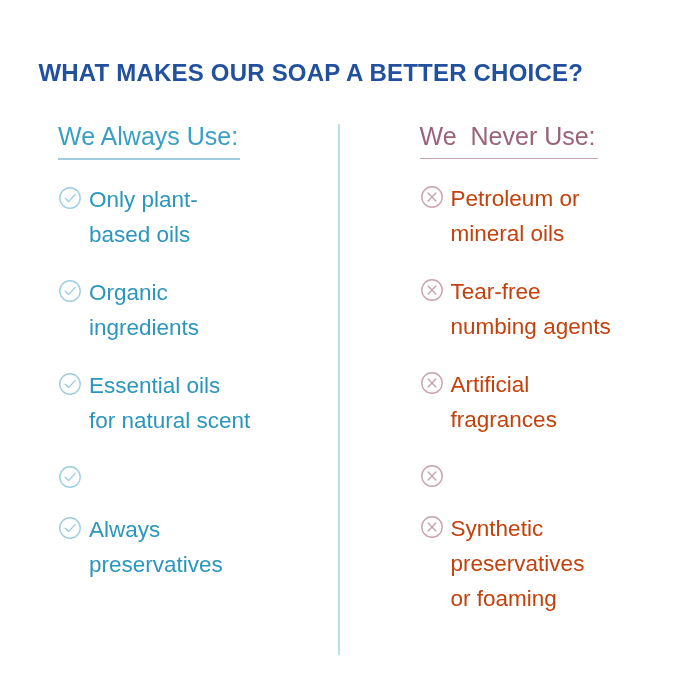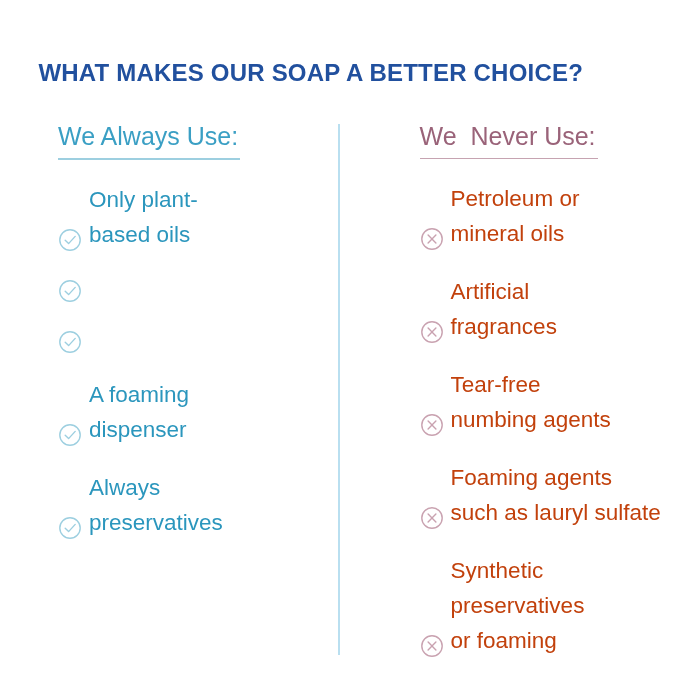--- a/index.html
+++ b/index.html
@@ -83,21 +83,21 @@
   }
 
   .list {
     list-style: none;
     margin: 0;
     padding: 0;
     margin-top: 22px;
   }
   .item {
     display: flex;
-    align-items: flex-end;
+    align-items: flex-start;
     margin-bottom: 23px;
   }
   .item:last-child { margin-bottom: 0; }
 
   .item-icon {
     flex: 0 0 auto;
     width: 24px;
     height: 24px;
     margin-top: 4px;
     margin-right: 7px;
@@ -140,40 +140,42 @@
 based oils</span>
         </li>
 
         <li class="item">
           <span class="item-icon">
             <svg viewBox="0 0 24 24" fill="none" stroke="#9dcfe0" stroke-width="1.4" stroke-linecap="round" stroke-linejoin="round" aria-hidden="true">
               <circle cx="12" cy="12" r="10.2"></circle>
               <polyline points="7.2,12.3 10.6,15.6 17.2,8.4"></polyline>
             </svg>
           </span>
-        </li>
-
-        <li class="item">
-          <span class="item-icon">
-            <svg viewBox="0 0 24 24" fill="none" stroke="#9dcfe0" stroke-width="1.4" stroke-linecap="round" stroke-linejoin="round" aria-hidden="true">
-              <circle cx="12" cy="12" r="10.2"></circle>
-              <polyline points="7.2,12.3 10.6,15.6 17.2,8.4"></polyline>
-            </svg>
-          </span>
-        </li>
-
-        <li class="item">
-          <span class="item-icon">
-            <svg viewBox="0 0 24 24" fill="none" stroke="#9dcfe0" stroke-width="1.4" stroke-linecap="round" stroke-linejoin="round" aria-hidden="true">
-              <circle cx="12" cy="12" r="10.2"></circle>
-              <polyline points="7.2,12.3 10.6,15.6 17.2,8.4"></polyline>
-            </svg>
-          </span>
-          <span class="item-text">A foaming
-dispenser</span>
+          <span class="item-text">Organic
+ingredients</span>
+        </li>
+
+        <li class="item">
+          <span class="item-icon">
+            <svg viewBox="0 0 24 24" fill="none" stroke="#9dcfe0" stroke-width="1.4" stroke-linecap="round" stroke-linejoin="round" aria-hidden="true">
+              <circle cx="12" cy="12" r="10.2"></circle>
+              <polyline points="7.2,12.3 10.6,15.6 17.2,8.4"></polyline>
+            </svg>
+          </span>
+          <span class="item-text">Essential oils
+for natural scent</span>
+        </li>
+
+        <li class="item">
+          <span class="item-icon">
+            <svg viewBox="0 0 24 24" fill="none" stroke="#9dcfe0" stroke-width="1.4" stroke-linecap="round" stroke-linejoin="round" aria-hidden="true">
+              <circle cx="12" cy="12" r="10.2"></circle>
+              <polyline points="7.2,12.3 10.6,15.6 17.2,8.4"></polyline>
+            </svg>
+          </span>
         </li>
 
         <li class="item">
           <span class="item-icon">
             <svg viewBox="0 0 24 24" fill="none" stroke="#9dcfe0" stroke-width="1.4" stroke-linecap="round" stroke-linejoin="round" aria-hidden="true">
               <circle cx="12" cy="12" r="10.2"></circle>
               <polyline points="7.2,12.3 10.6,15.6 17.2,8.4"></polyline>
             </svg>
           </span>
           <span class="item-text">Always
@@ -201,46 +203,44 @@
         </li>
 
         <li class="item">
           <span class="item-icon">
             <svg viewBox="0 0 24 24" fill="none" stroke="#c9a2b0" stroke-width="1.4" stroke-linecap="round" stroke-linejoin="round" aria-hidden="true">
               <circle cx="12" cy="12" r="10.2"></circle>
               <line x1="8.1" y1="8.1" x2="15.9" y2="15.9"></line>
               <line x1="15.9" y1="8.1" x2="8.1" y2="15.9"></line>
             </svg>
           </span>
+          <span class="item-text">Tear-free
+numbing agents</span>
+        </li>
+
+        <li class="item">
+          <span class="item-icon">
+            <svg viewBox="0 0 24 24" fill="none" stroke="#c9a2b0" stroke-width="1.4" stroke-linecap="round" stroke-linejoin="round" aria-hidden="true">
+              <circle cx="12" cy="12" r="10.2"></circle>
+              <line x1="8.1" y1="8.1" x2="15.9" y2="15.9"></line>
+              <line x1="15.9" y1="8.1" x2="8.1" y2="15.9"></line>
+            </svg>
+          </span>
           <span class="item-text">Artificial
 fragrances</span>
         </li>
 
         <li class="item">
           <span class="item-icon">
             <svg viewBox="0 0 24 24" fill="none" stroke="#c9a2b0" stroke-width="1.4" stroke-linecap="round" stroke-linejoin="round" aria-hidden="true">
               <circle cx="12" cy="12" r="10.2"></circle>
               <line x1="8.1" y1="8.1" x2="15.9" y2="15.9"></line>
               <line x1="15.9" y1="8.1" x2="8.1" y2="15.9"></line>
             </svg>
           </span>
-          <span class="item-text">Tear-free
-numbing agents</span>
-        </li>
-
-        <li class="item">
-          <span class="item-icon">
-            <svg viewBox="0 0 24 24" fill="none" stroke="#c9a2b0" stroke-width="1.4" stroke-linecap="round" stroke-linejoin="round" aria-hidden="true">
-              <circle cx="12" cy="12" r="10.2"></circle>
-              <line x1="8.1" y1="8.1" x2="15.9" y2="15.9"></line>
-              <line x1="15.9" y1="8.1" x2="8.1" y2="15.9"></line>
-            </svg>
-          </span>
-          <span class="item-text">Foaming agents
-such as lauryl sulfate</span>
         </li>
 
         <li class="item">
           <span class="item-icon">
             <svg viewBox="0 0 24 24" fill="none" stroke="#c9a2b0" stroke-width="1.4" stroke-linecap="round" stroke-linejoin="round" aria-hidden="true">
               <circle cx="12" cy="12" r="10.2"></circle>
               <line x1="8.1" y1="8.1" x2="15.9" y2="15.9"></line>
               <line x1="15.9" y1="8.1" x2="8.1" y2="15.9"></line>
             </svg>
           </span>

